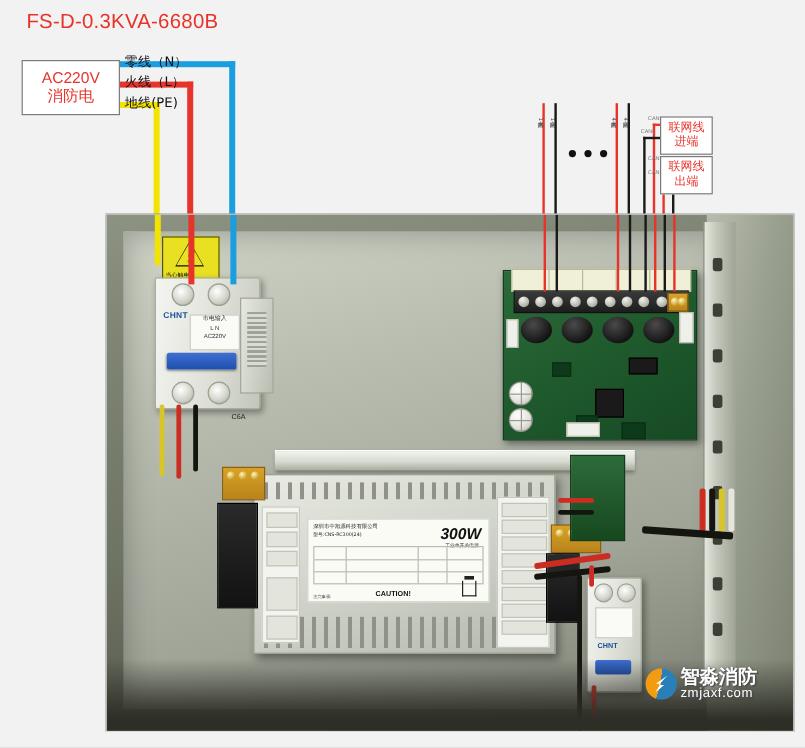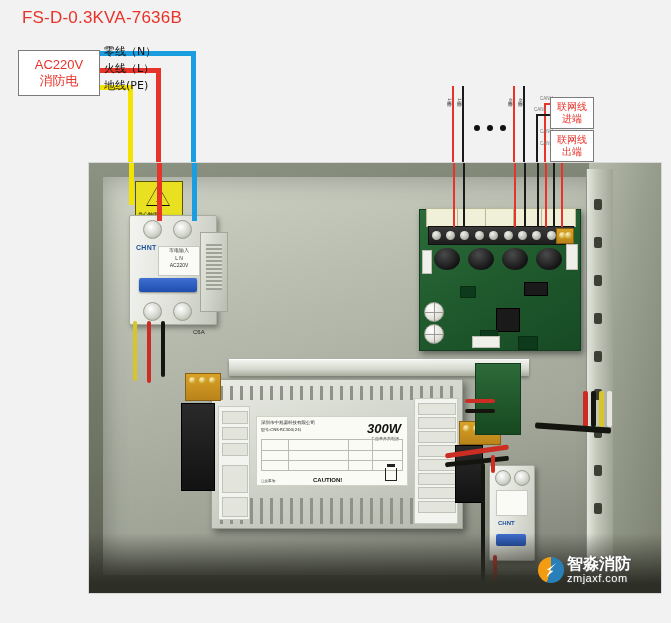--- a/index.html
+++ b/index.html
@@ -53,21 +53,21 @@
   
   #yl-h{left:100px;top:85px;width:33px;}
   #yl-v{left:128px;top:85px;height:150px;}
 
   
   .lw{position:absolute;width:2px;}
   .lwred{background:#e8332a;}
   .lwblack{background:#1a1a1a;}
 
   
-  .photo{position:absolute;left:88px;top:162px;width:572px;height:430px;
+  .photo{position:absolute;left:88px;top:178px;width:572px;height:430px;
          overflow:hidden;background:#5d5e52;border:1px solid #d8d8d8;}
 
   
   .cab-back{position:absolute;left:0;top:0;width:100%;height:100%;
     background:linear-gradient(170deg,#8d9382 0%,#7e8474 22%,#6e7464 55%,#4b4c42 100%);}
   .cab-panel{position:absolute;left:14px;top:14px;width:500px;height:398px;
     background:linear-gradient(165deg,#cfd3c6 0%,#b9bdb0 30%,#9fa497 70%,#7d8175 100%);
     box-shadow:inset 0 0 26px rgba(0,0,0,.28);}
   .cab-wall{position:absolute;right:0;top:0;width:72px;height:100%;
     background:linear-gradient(100deg,#b8bcae 0%,#9aa08f 40%,#7b8070 100%);}
@@ -208,21 +208,21 @@
 
   .vtxt{position:absolute;font-size:4.5px;color:#444;writing-mode:vertical-rl;
     font-family:"DejaVu Sans",sans-serif;white-space:nowrap;}
   .cantag{position:absolute;font-size:4.5px;color:#777;font-family:"Liberation Sans",sans-serif;}
 </style>
 </head>
 <body>
 
 <div class="root">
 
-  <div class="title">FS-D-0.3KVA-7636B</div>
+  <div class="title">FS-D-0.3KVA-6680B</div>
 
   <div class="wire wh blue" id="bl-h"></div>
   <div class="wire wv blue" id="bl-v"></div>
   <div class="wire wh red" id="rd-h"></div>
   <div class="wire wv red" id="rd-v"></div>
   <div class="wire wh yellow" id="yl-h"></div>
   <div class="wire wv yellow" id="yl-v"></div>
 
   <div class="wlabel" id="wl-n">零线（N）</div>
   <div class="wlabel" id="wl-l">火线（L）</div>

